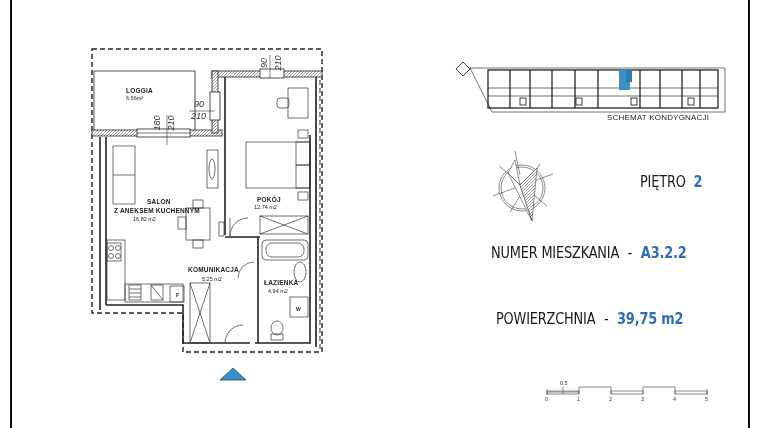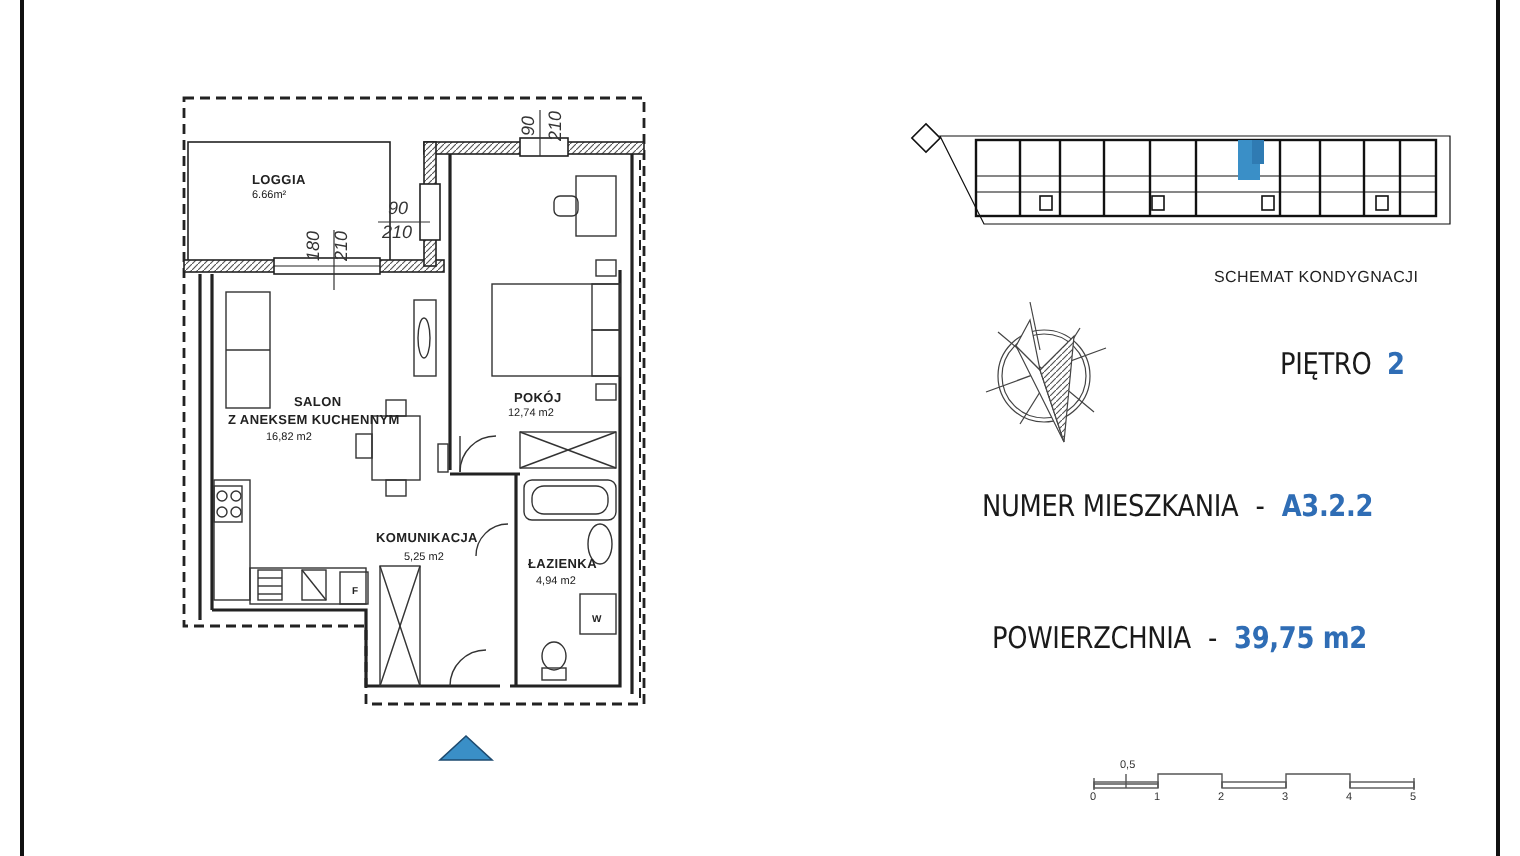--- a/index.html
+++ b/index.html
@@ -4,21 +4,21 @@
 <style>
   html, body { margin: 0; padding: 0; background: #ffffff; }
   body { width: 760px; height: 428px; position: relative; overflow: hidden;
          font-family: "Liberation Sans", "DejaVu Sans", sans-serif; color: #1a1a1a; }
   .frame-line { position: absolute; top: 0; bottom: 0; width: 2px; background: #111; }
   #plan { position: absolute; left: 0; top: 0; }
   .lbl { position: absolute; text-align: center; white-space: nowrap; color: #222; }
   .room-name { font-weight: bold; font-size: 6.5px; letter-spacing: 0.2px; }
   .room-area { font-size: 5.5px; }
   .dim { font-style: italic; font-size: 9px; color: #333; }
-  .schemat-title { position: absolute; left: 607px; top: 134px; font-size: 8px; letter-spacing: 0.2px; color: #222; }
+  .schemat-title { position: absolute; left: 607px; top: 113px; font-size: 8px; letter-spacing: 0.2px; color: #222; }
   .info-row { position: absolute; font-size: 15px; color: #1a1a1a; white-space: nowrap;
               font-family: "DejaVu Sans", sans-serif; transform: scaleX(0.86); transform-origin: left center; letter-spacing: -0.2px; }
   .info-value { color: #2f6db5; font-weight: bold; }
   .dash { display: inline-block; margin: 0 10px; }
   .scale-lbl { position: absolute; font-size: 5.5px; color: #333; }
 </style>
 </head>
 <body>
 
 <div class="frame-line" style="left:10px;"></div>

